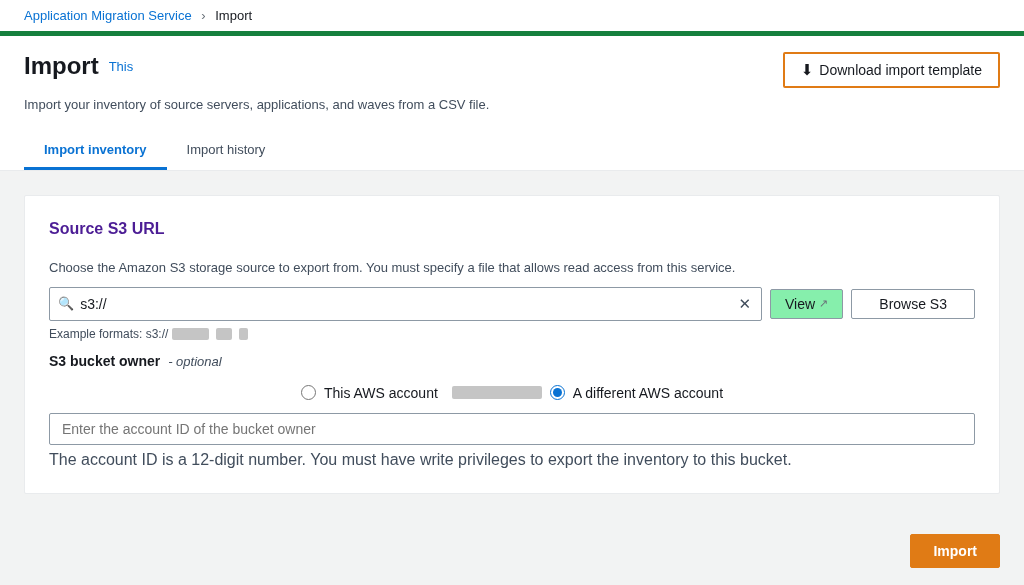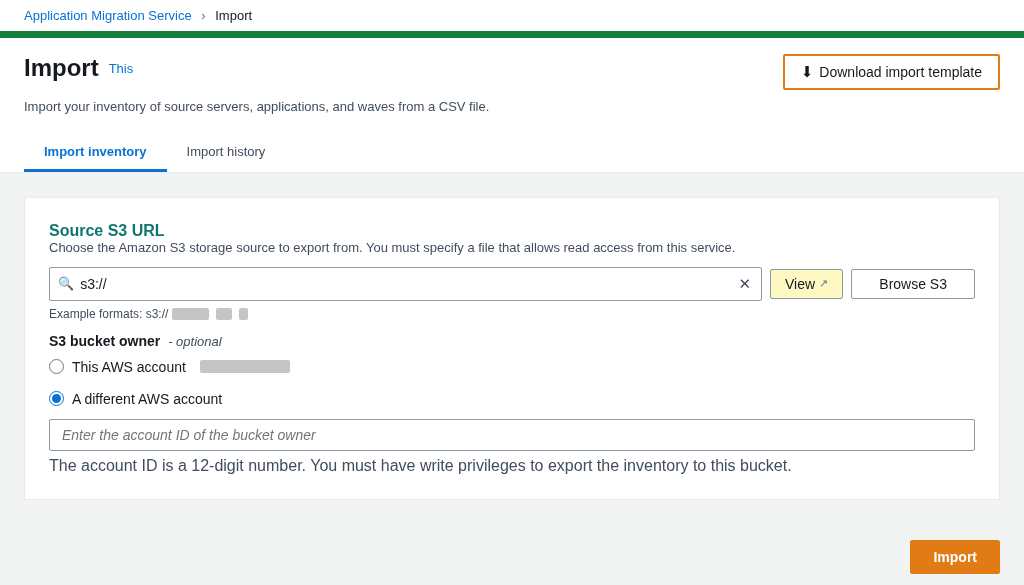--- a/index.html
+++ b/index.html
@@ -11,21 +11,21 @@
       min-height: 585px;
     }
     .page-wrapper {
       background: #f2f3f3;
       min-height: 585px;
       padding: 0;
     }
     .breadcrumb-bar {
       background: #fff;
       padding: 8px 24px;
-      border-bottom: 7px solid #15803d;
+      border-bottom: 5px solid #15803d;
       font-size: 13px;
     }
     .breadcrumb-bar a {
       color: #0972d3;
       text-decoration: none;
     }
     .breadcrumb-sep {
       margin: 0 6px;
       color: #687078;
     }
@@ -108,22 +108,22 @@
     .card {
       background: #fff;
       border: 1px solid #e9ebed;
       border-radius: 2px;
       padding: 24px;
       margin-bottom: 16px;
     }
     .section-title {
       font-size: 16px;
       font-weight: 700;
-      margin-bottom: 0;
-      color: #0f766e;
+      margin-bottom: 22px;
+      color: #4c1d95;
     }
     .section-desc {
       font-size: 13px;
       color: #414d5c;
       margin-bottom: 12px;
     }
     .s3-input-row {
       display: flex;
       align-items: center;
       gap: 8px;
@@ -156,21 +156,21 @@
       background: none;
       border: none;
       cursor: pointer;
       color: #414d5c;
       font-size: 15px;
       padding: 0 2px;
       line-height: 1;
     }
     .view-btn {
       border: 1px solid #8d99a5;
-      background: #fef9c3;
+      background: #86efac;
       color: #16191f;
       font-size: 14px;
       padding: 6px 14px;
       border-radius: 2px;
       cursor: pointer;
       display: flex;
       align-items: center;
       gap: 4px;
       white-space: nowrap;
     }
@@ -195,33 +195,33 @@
       background: #c5c5c5;
       color: transparent;
       border-radius: 2px;
       font-size: 11px;
       margin-left: 4px;
       user-select: none;
     }
     .s3-owner-title {
       font-size: 14px;
       font-weight: 700;
-      margin-bottom: 10px;
+      margin-bottom: 16px;
     }
     .optional-label {
       font-style: italic;
       font-weight: 400;
       color: #414d5c;
       font-size: 13px;
       margin-left: 4px;
     }
     .radio-group {
       display: flex;
-      flex-direction: column;
-      gap: 16px;
+      flex-direction: row;
+      gap: 8px;
       margin-bottom: 12px;
       justify-content: center;
     }
     .radio-option {
       display: flex;
       align-items: center;
       gap: 8px;
       font-size: 14px;
       cursor: pointer;
     }
@@ -247,21 +247,20 @@
     }
     .account-id-input {
       width: 100%;
       border: 1px solid #8d99a5;
       border-radius: 2px;
       padding: 7px 12px;
       font-size: 14px;
       color: #414d5c;
       background: #fff;
       margin-bottom: 6px;
-      font-style: italic;
     }
     .account-id-hint {
       font-size: 16px;
       color: #414d5c;
     }
     .footer-row {
       display: flex;
       justify-content: flex-end;
       padding: 0 24px 24px 24px;
     }

